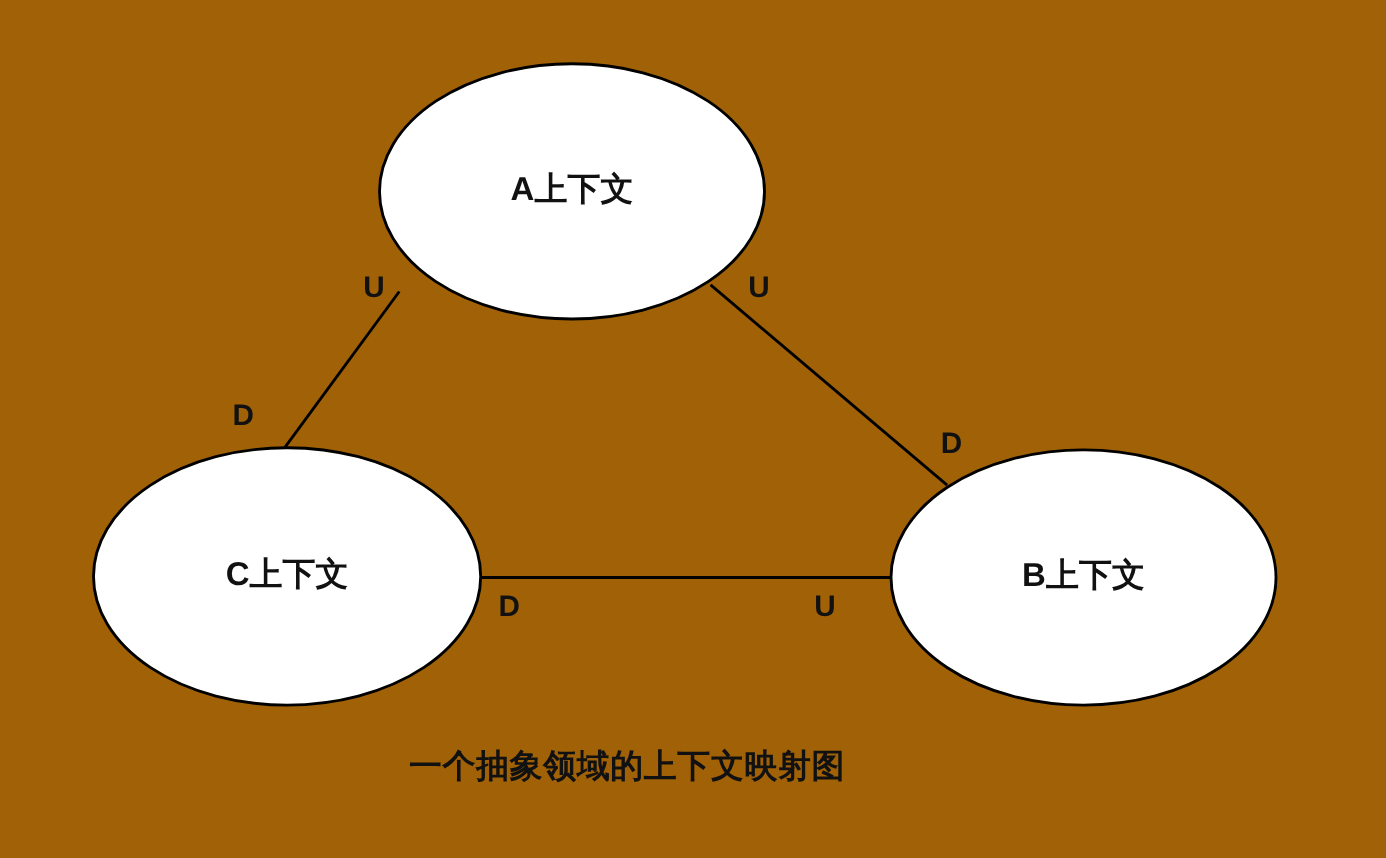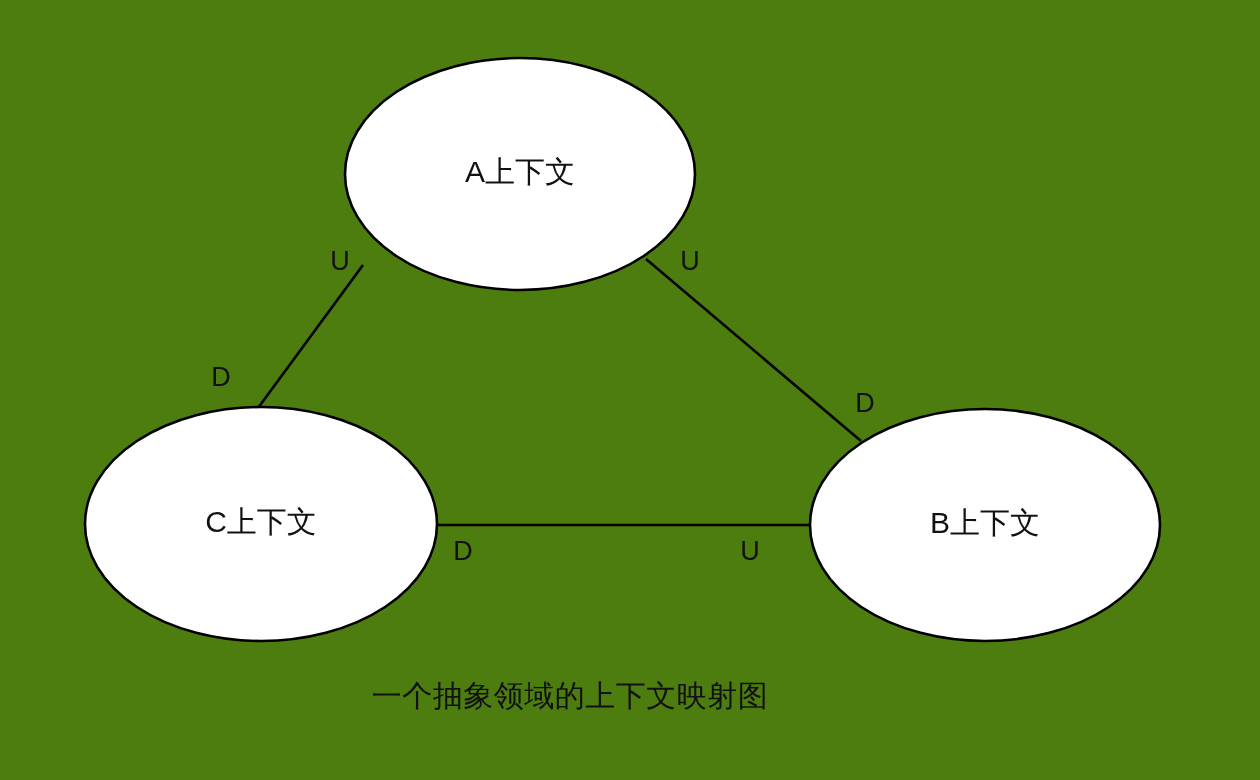--- a/index.html
+++ b/index.html
@@ -56,21 +56,21 @@
     font-size: 30px;
     fill: #111111;
     text-anchor: middle;
     dominant-baseline: middle;
     letter-spacing: 0.5px;
   }
 </style>
 </head>
 <body>
 
-<div id="diagram-canvas" style="background: #4d7c0f;">
+<div id="diagram-canvas" style="background: #a16207; font-weight: bold;">
   <svg class="diagram-svg" viewBox="0 0 1260 780" xmlns="http://www.w3.org/2000/svg">
 
     <g>
       <line class="edge-line" x1="363" y1="265" x2="258" y2="408"></line>
       <line class="edge-line" x1="646" y1="259" x2="861" y2="441"></line>
       <line class="edge-line" x1="437" y1="525" x2="810" y2="525"></line>
     </g>
 
     <g>
       <ellipse class="node-ellipse" cx="520" cy="174" rx="175" ry="116"></ellipse>

